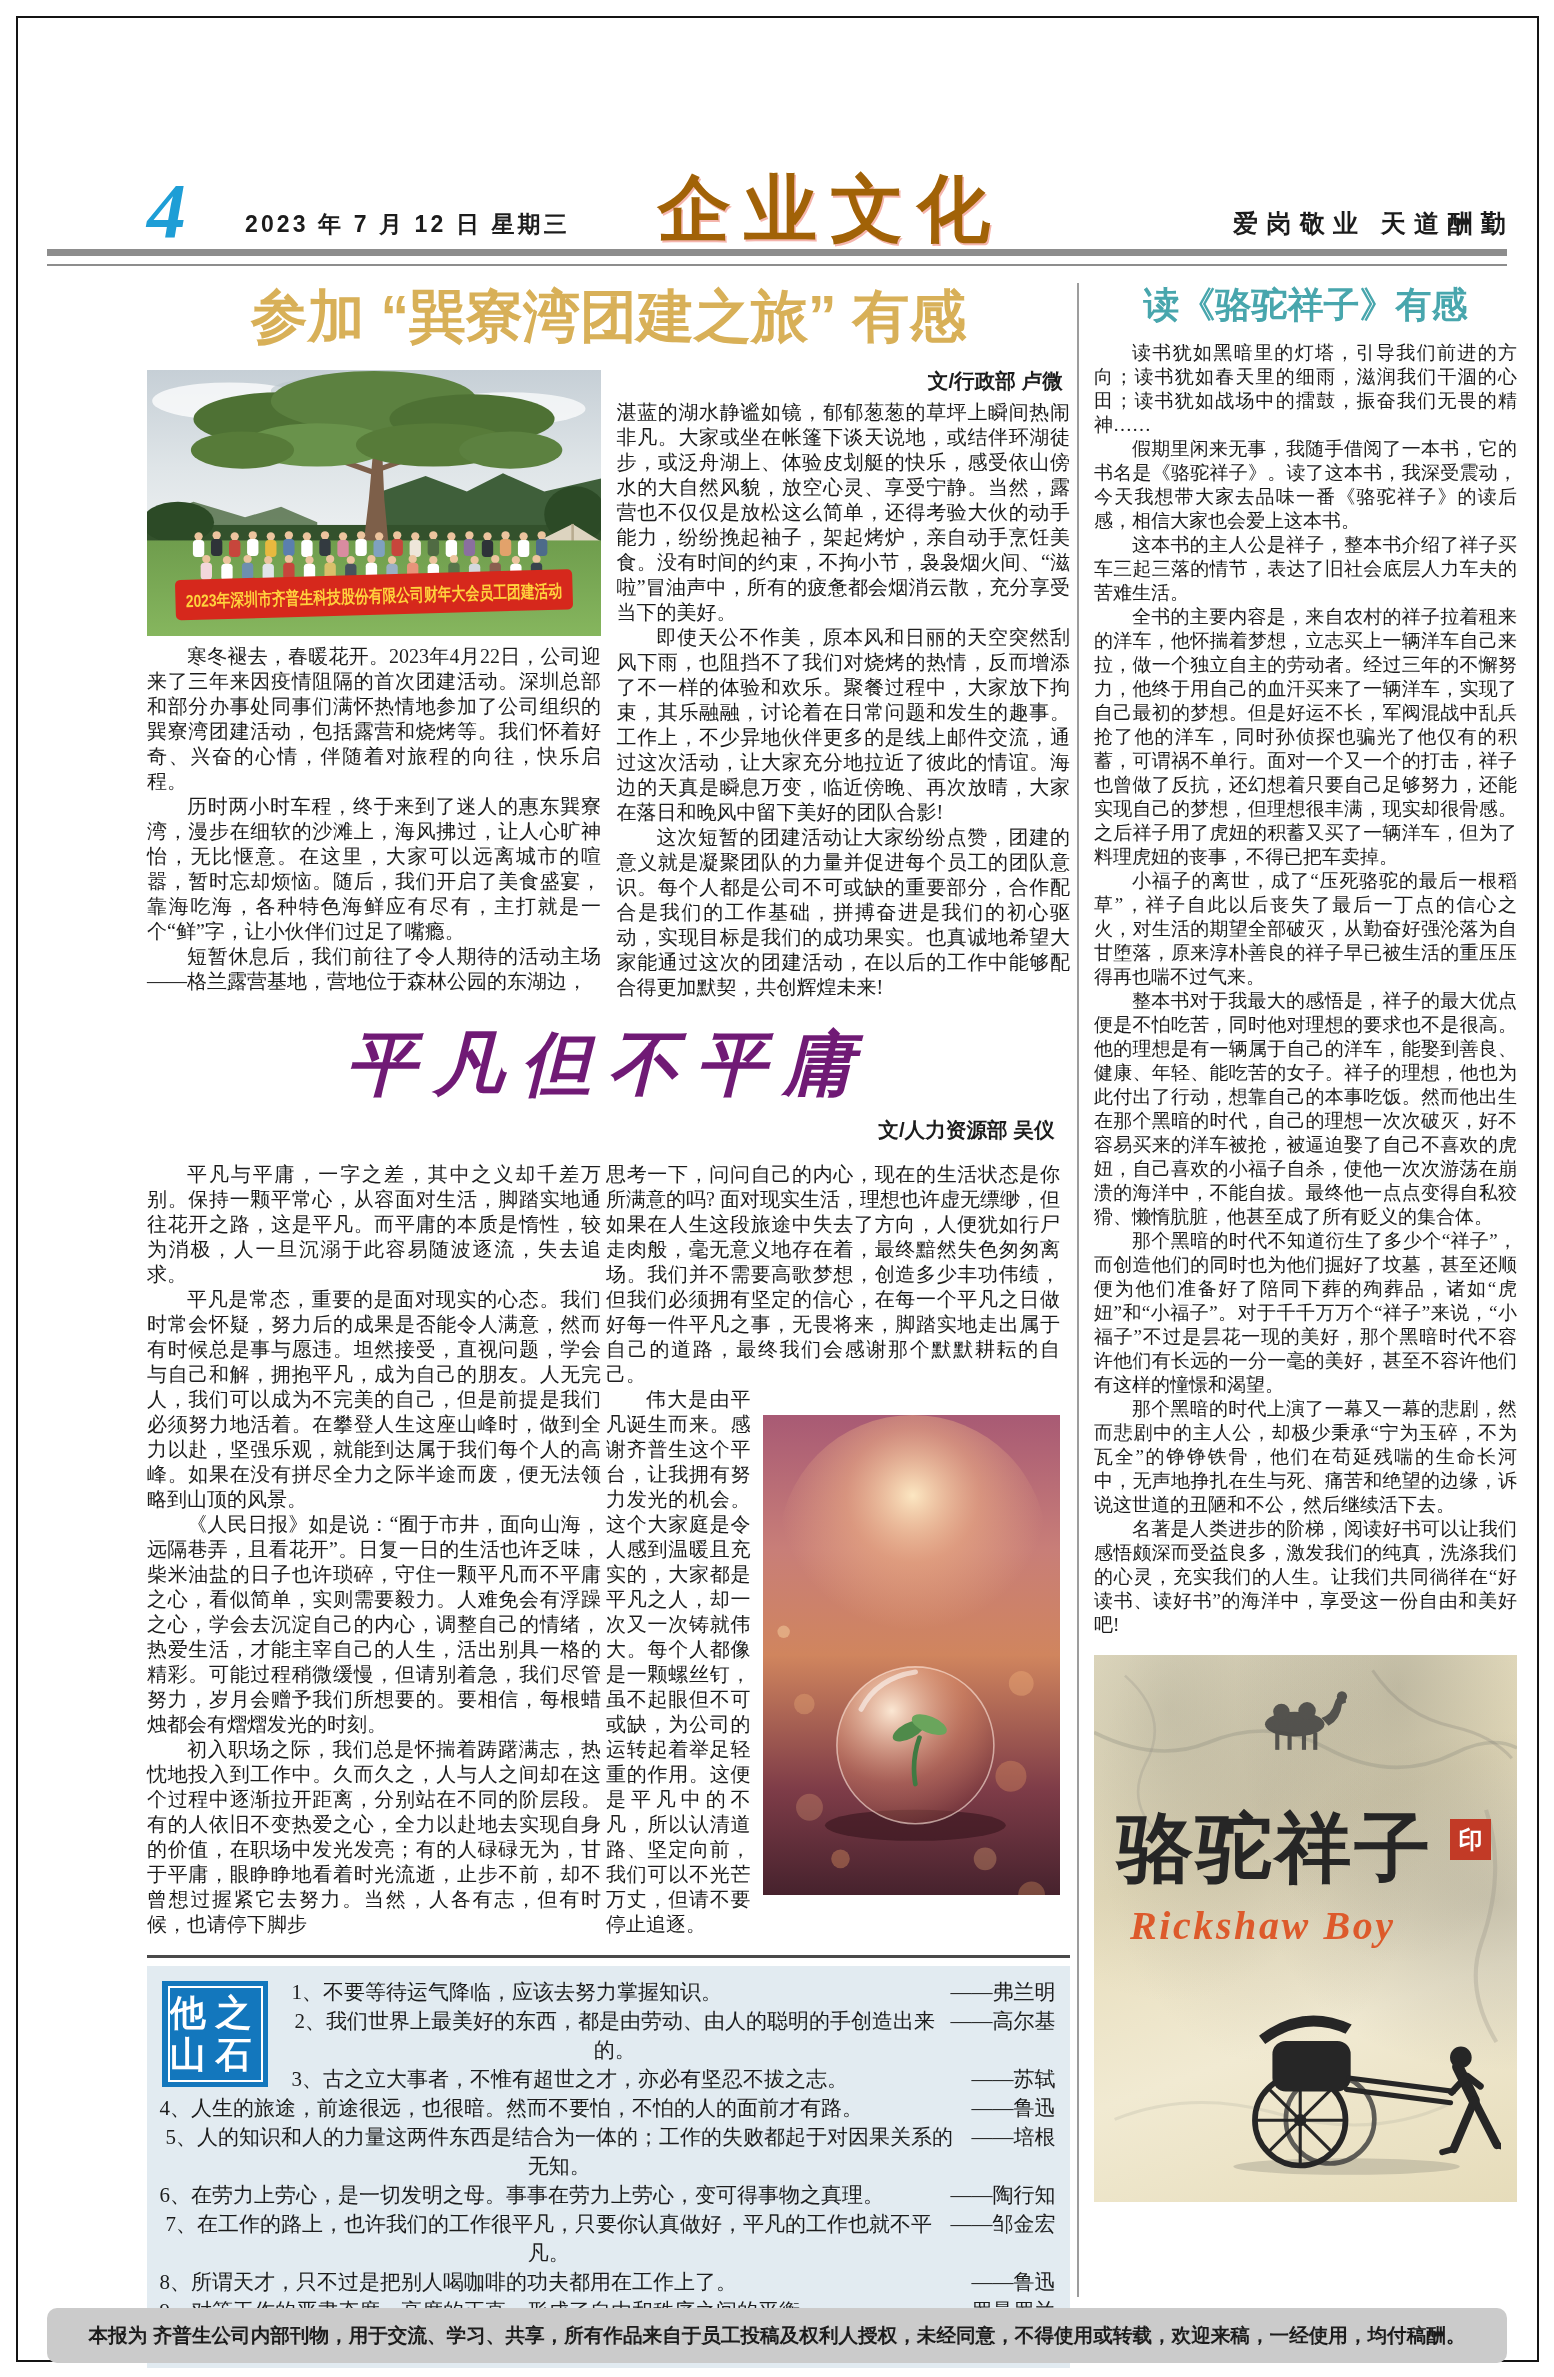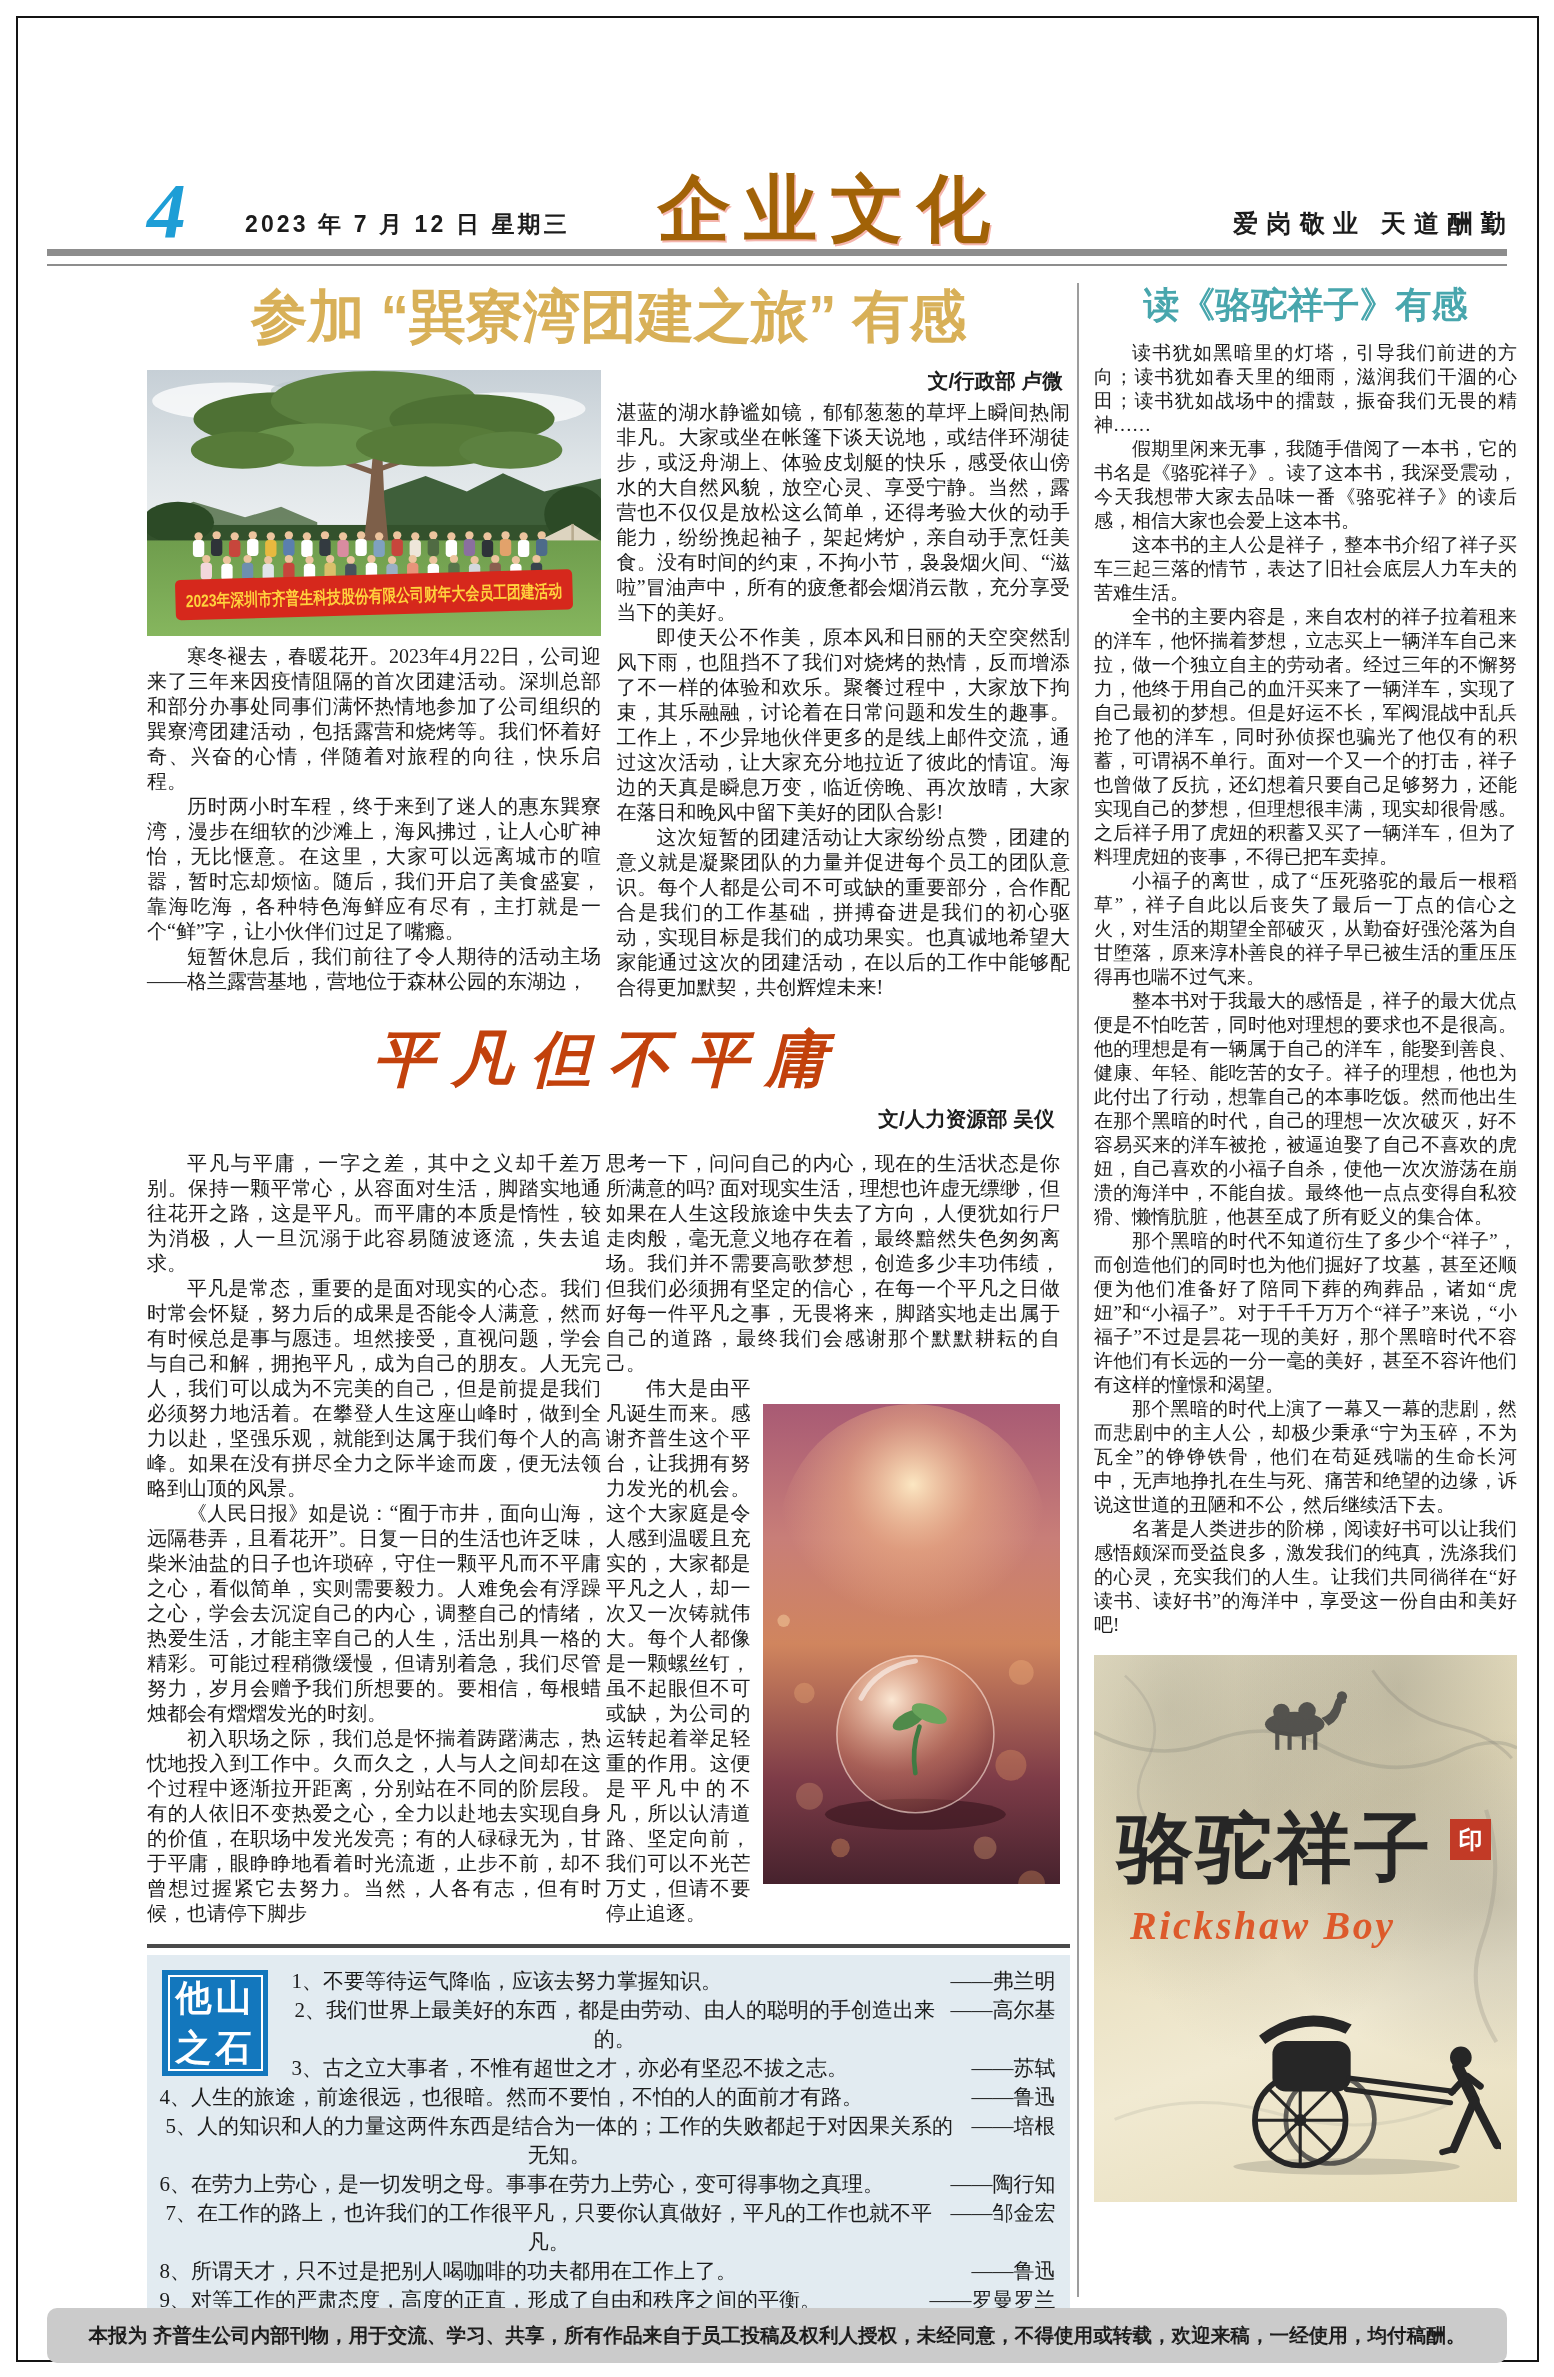--- a/index.html
+++ b/index.html
@@ -27,32 +27,32 @@
   .a1-title{text-align:center;font-size:57px;font-weight:bold;color:#d8b058;font-family:"Liberation Sans","DejaVu Sans",sans-serif;white-space:nowrap;line-height:1.18;}
   .cols{display:flex;gap:15.5px;margin-top:17.5px;}
   .colL,.colR{width:454px;font-size:20px;line-height:25px;text-align:justify;}
   .photo1{display:block;width:454px;height:266px;margin:2.1px 0 8.3px 0;}
   .byline{text-align:right;font-family:"Liberation Sans","DejaVu Sans",sans-serif;font-weight:bold;font-size:20.6px;line-height:25px;margin:0 7.2px 7.2px 0;}
   .para{text-indent:2em;margin:0;}
   .noindent{text-indent:0;margin:0;}
 
   
   .a3-block{margin-top:23px;}
-  .a3-title{text-align:center;font-size:61px;font-weight:bold;font-style:italic;color:#c2410c;letter-spacing:17.5px;line-height:1.2;}
+  .a3-title{text-align:center;font-size:70px;font-weight:bold;font-style:italic;color:#701a75;letter-spacing:17.5px;line-height:1.2;}
   .a3-byline{text-align:right;padding-right:15.5px;font-family:"Liberation Sans","DejaVu Sans",sans-serif;font-weight:bold;font-size:20.6px;margin-top:9.3px;}
   .a3-cols{display:flex;gap:5px;margin-top:18px;}
   .a3-colL,.a3-colR{width:454px;font-size:20px;line-height:25px;text-align:justify;}
   .bubble-float{float:right;width:297px;height:480px;margin:28px 0 4.1px 12.4px;}
   .bubble-float svg{display:block;width:100%;height:100%;}
 
   
   .hr2{height:3.6px;background:#4a4a4a;margin-top:17.5px;}
   .quotes{background:#e2ebf1;margin-top:7.2px;padding:12.4px 14.4px 13.4px 12.4px;overflow:hidden;}
   .badge{float:left;width:106px;height:106px;background:#1377bd;margin:3.1px 23px 4.1px 3.1px;padding:5.2px;box-sizing:border-box;}
-  .badge-inner{width:100%;height:100%;border:2.1px solid #ffffff;box-sizing:border-box;display:flex;flex-direction:column;align-items:center;justify-content:space-between;}
+  .badge-inner{width:100%;height:100%;border:2.1px solid #ffffff;box-sizing:border-box;display:flex;flex-direction:row;align-items:center;justify-content:flex-start;}
   .badge-line{color:#ffffff;font-size:36px;line-height:42px;font-weight:bold;letter-spacing:4.1px;font-family:"Liberation Serif",serif;}
   .quote-row{display:flex;justify-content:space-between;align-items:baseline;font-size:21px;line-height:29px;}
   .quote-text{text-align:center;}
   .quote-author{white-space:nowrap;padding-left:12.4px;}
 
   
   .a2-title{text-align:center;font-size:36px;font-weight:bold;color:#48a6ad;font-family:"Liberation Sans","DejaVu Sans",sans-serif;white-space:nowrap;line-height:1.2;margin-bottom:14.4px;}
   .a2-body{font-size:19px;line-height:24px;text-align:justify;}
 
   

